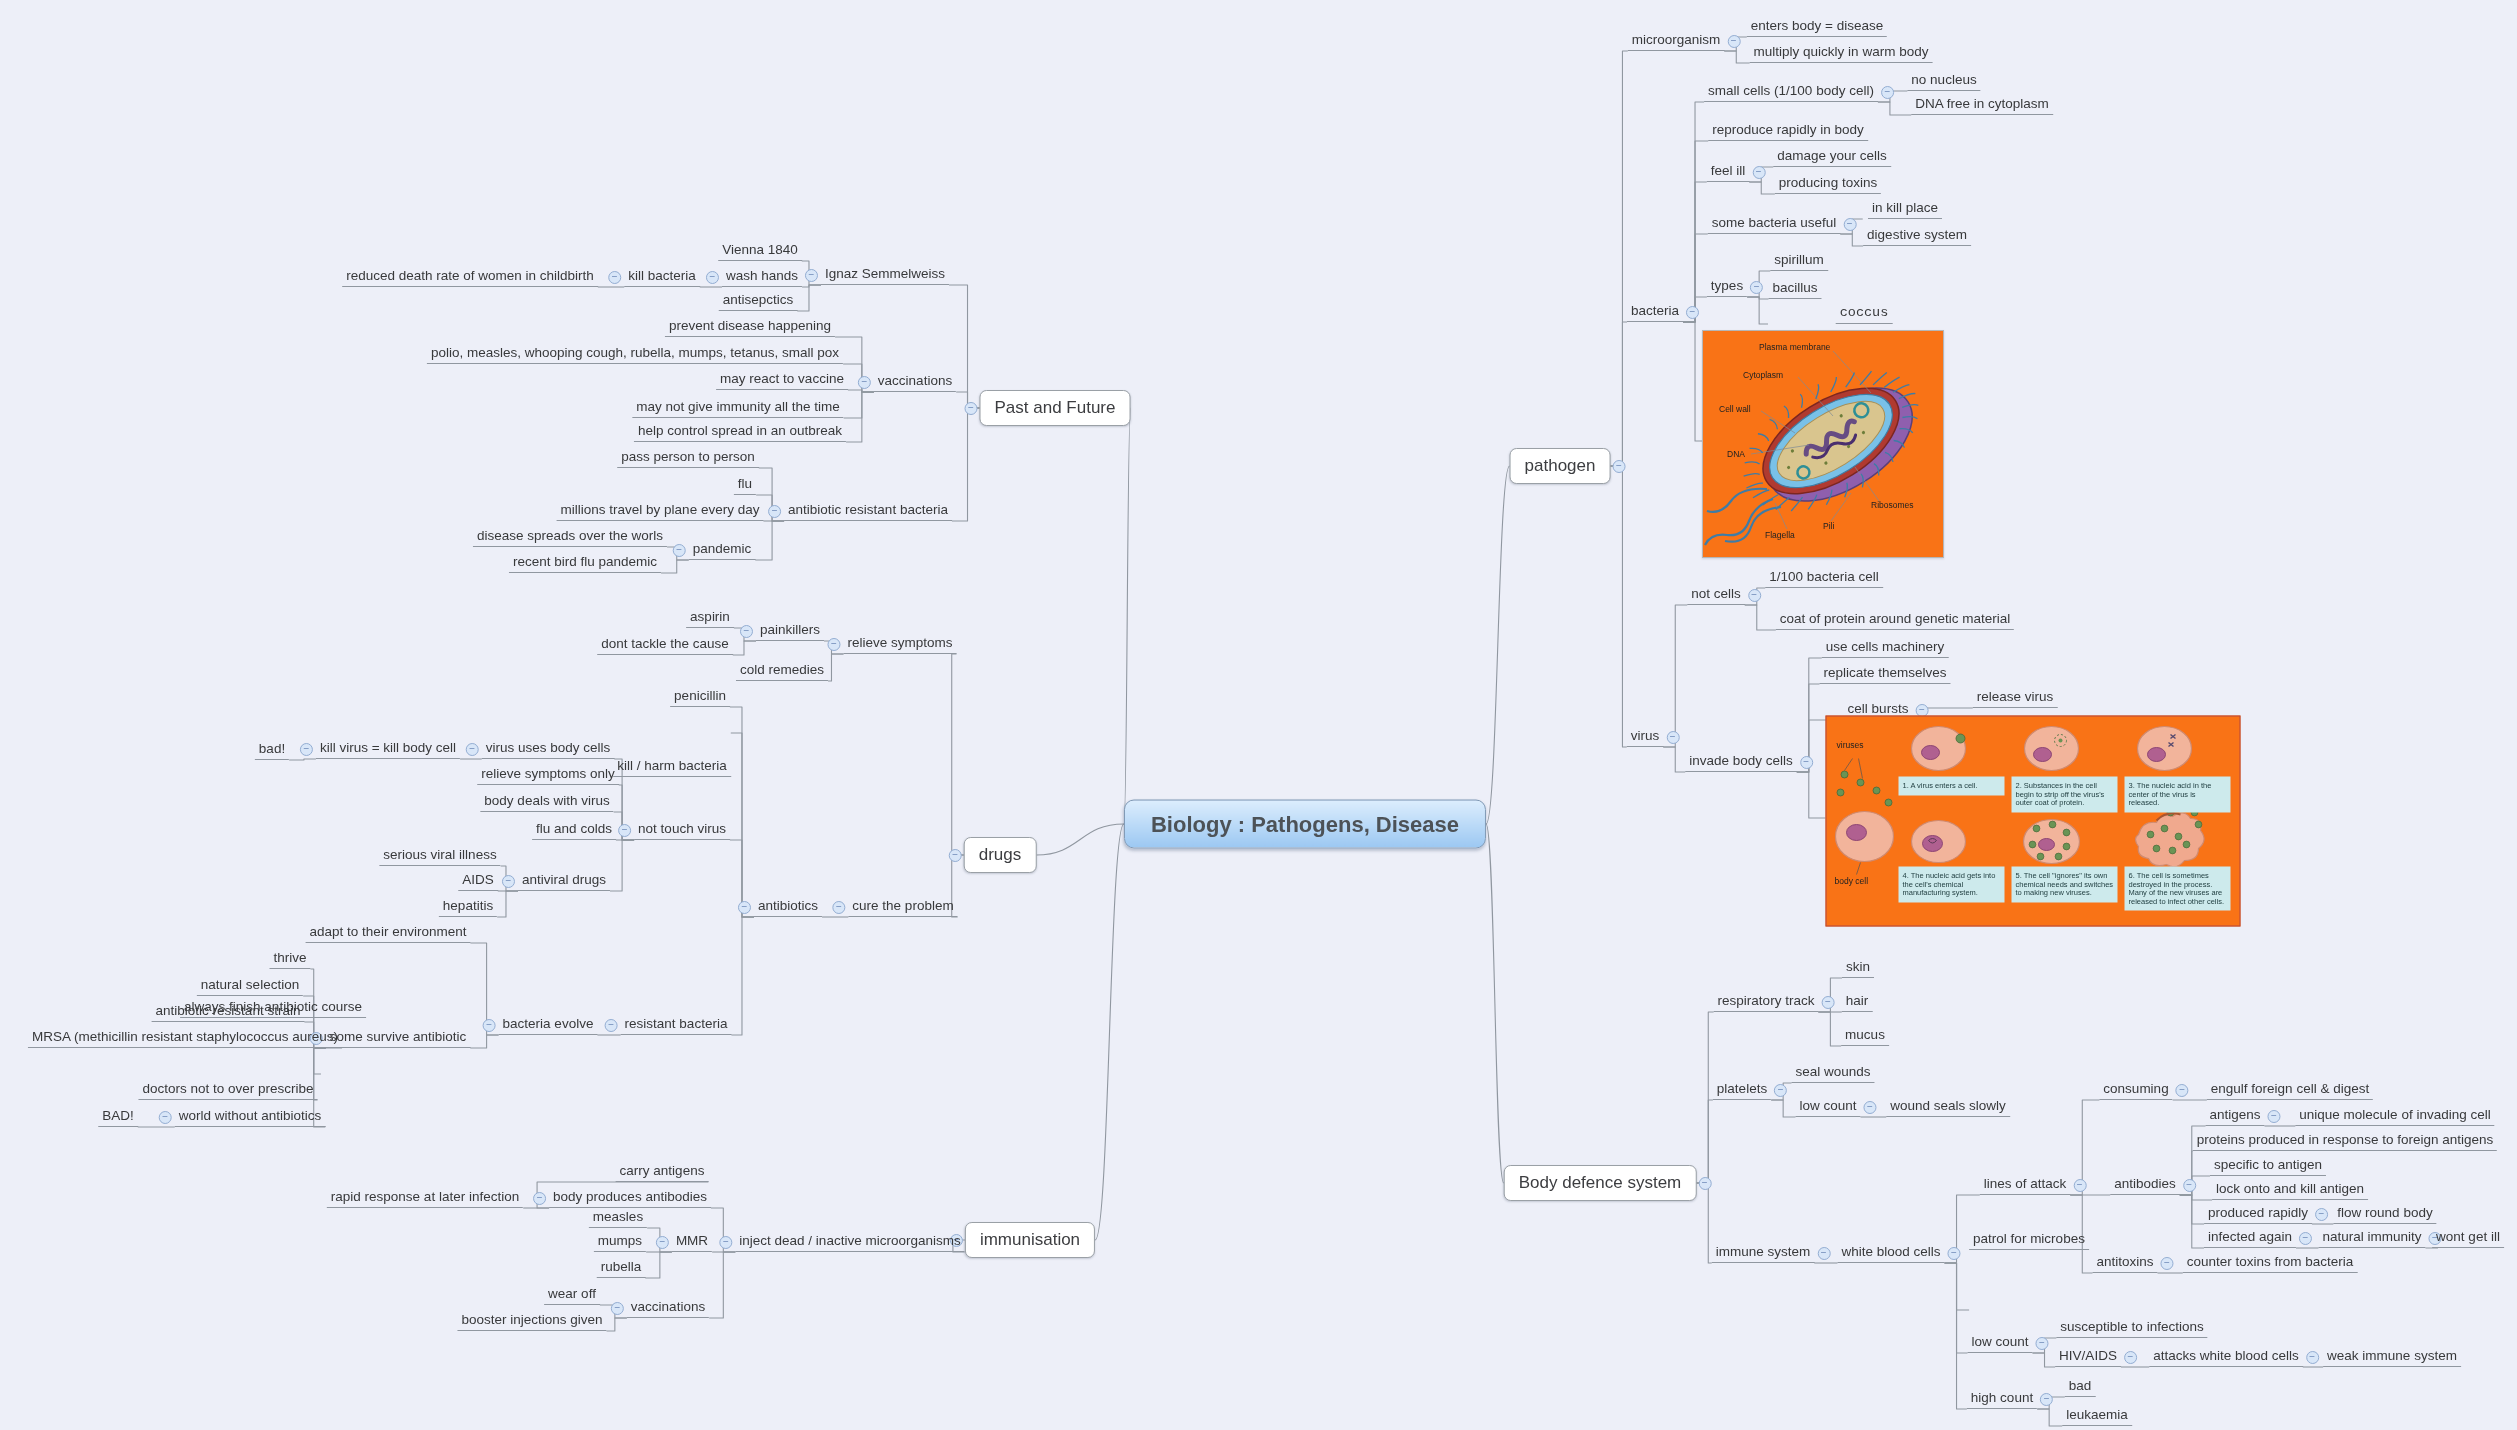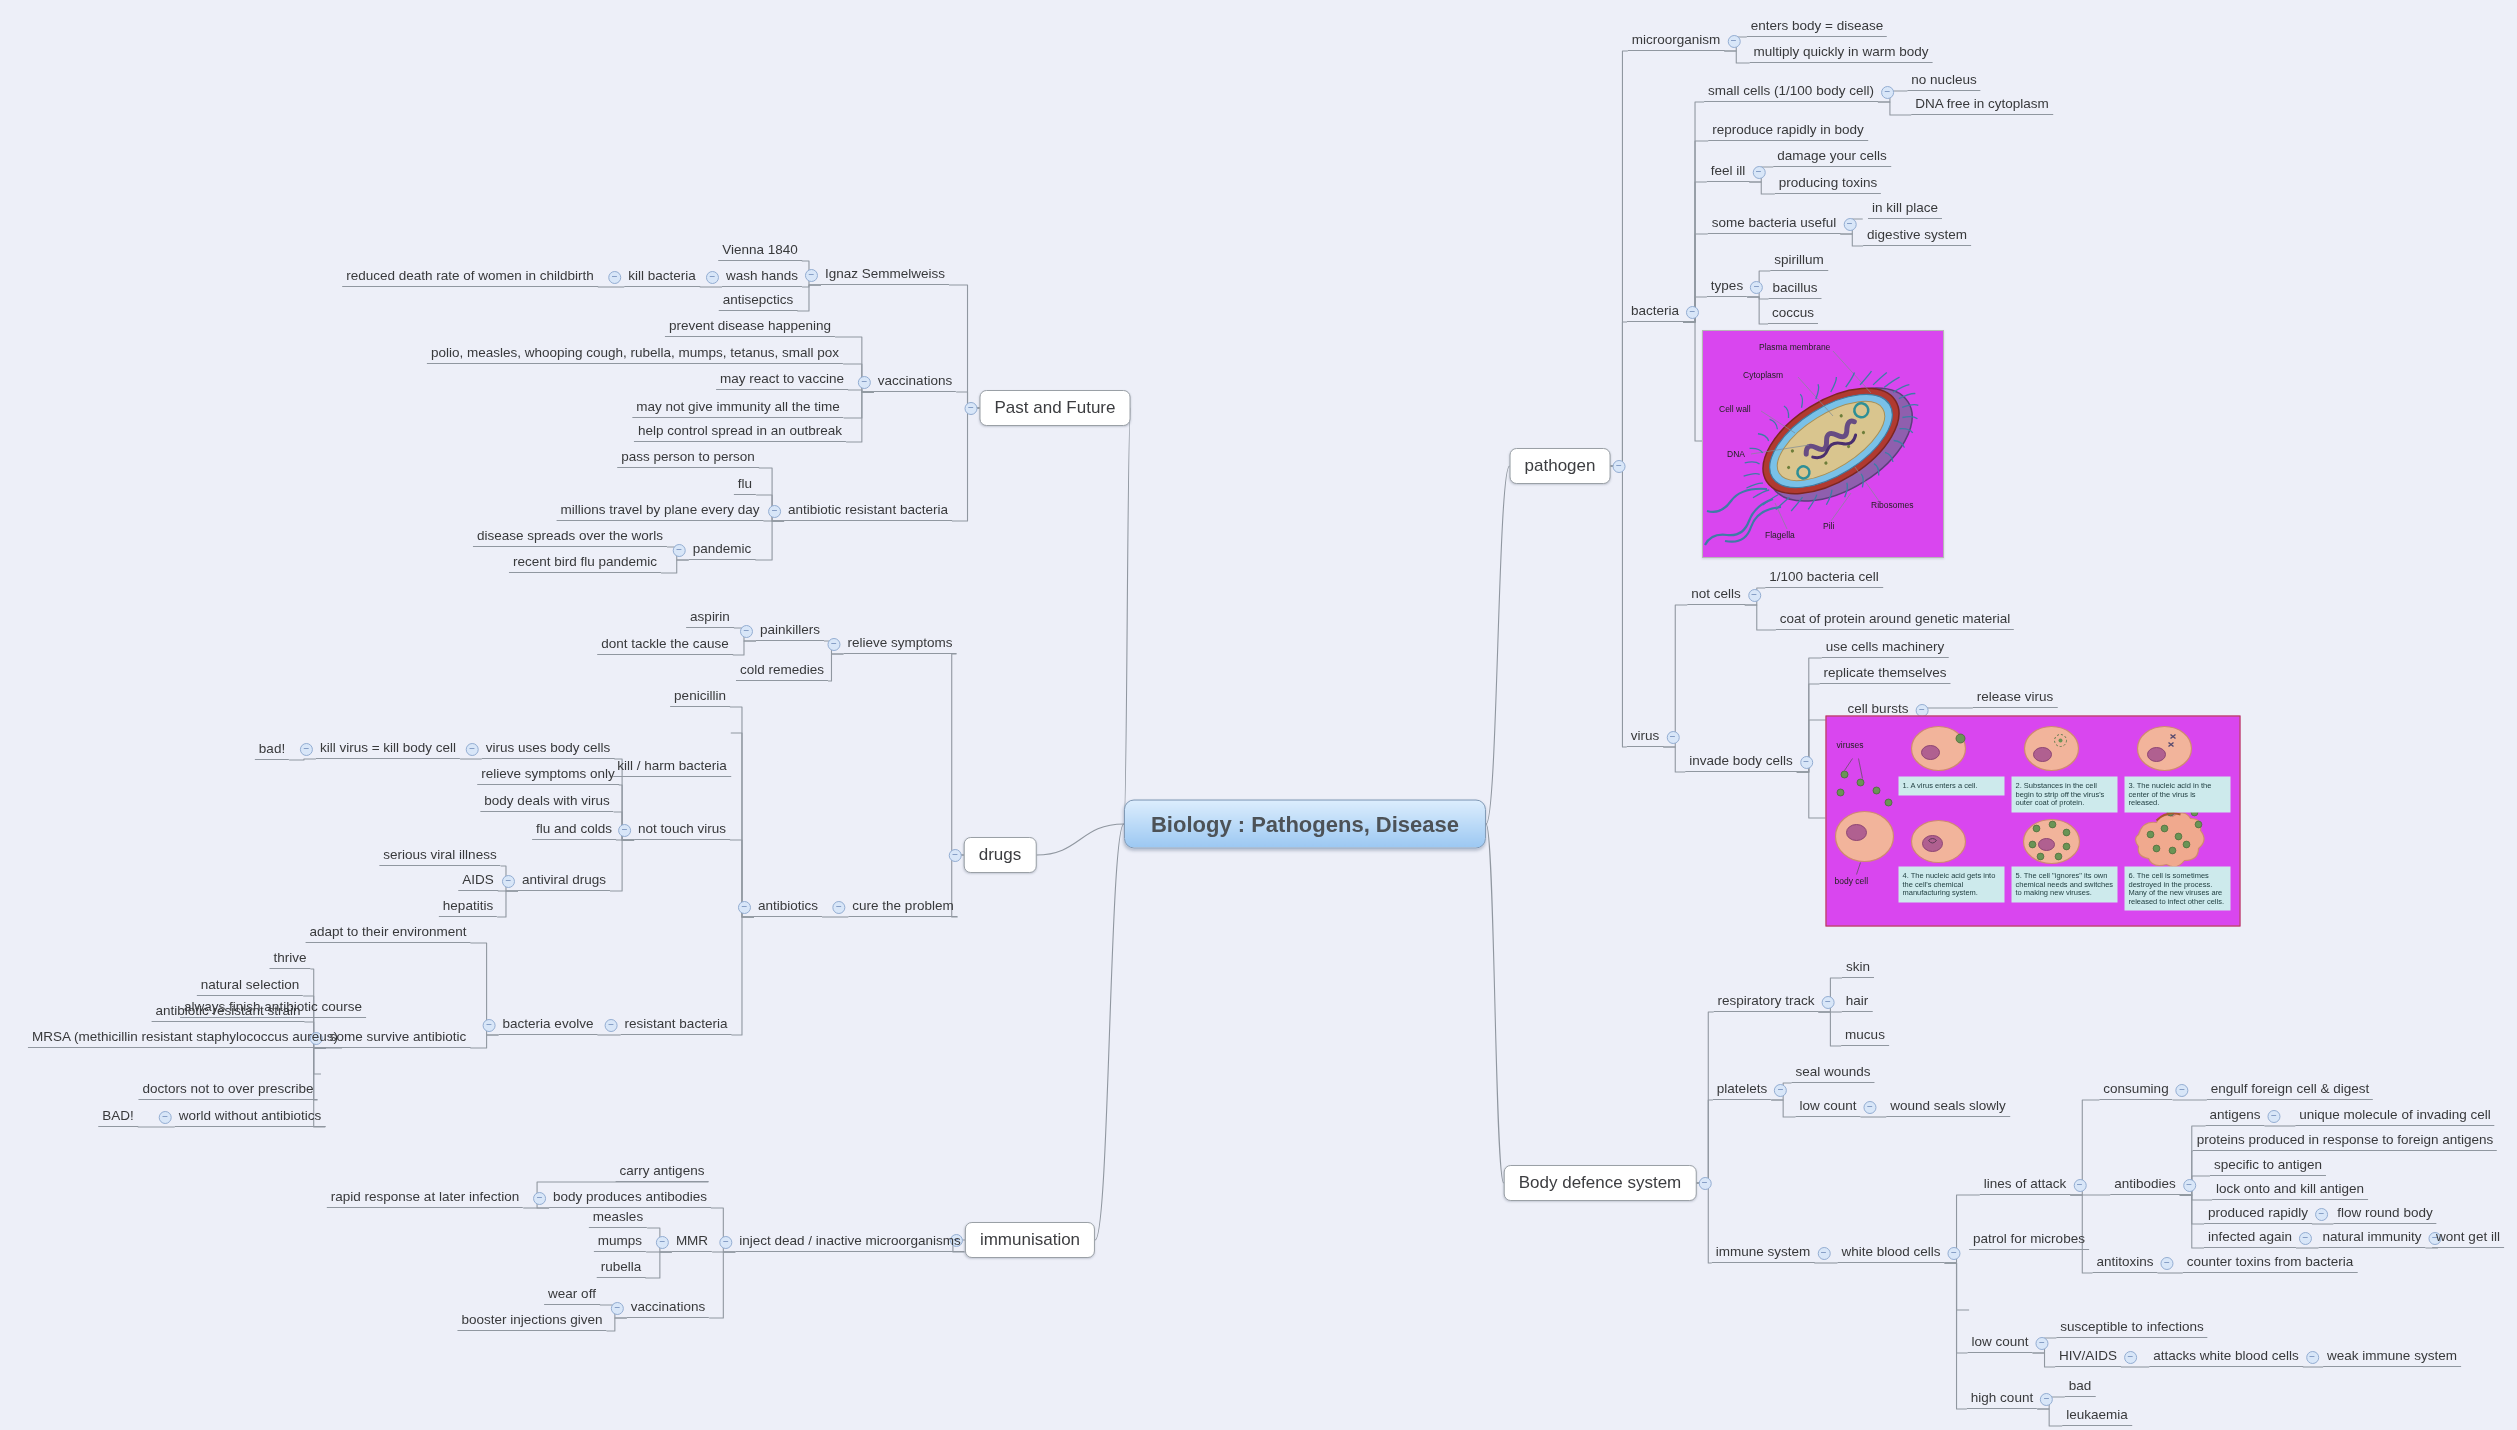--- a/index.html
+++ b/index.html
@@ -12,21 +12,21 @@
   .main{font-size:17px;line-height:20px;padding:7px 14px;background:#ffffff;border:1px solid #9aa0a6;
         border-radius:7px;box-shadow:0 1px 2px rgba(80,90,110,.25);color:#3c3d40;}
   .root{font-size:22px;line-height:25px;font-weight:bold;color:#4d5257;padding:11px 26px;
         background:linear-gradient(#dcedfd,#9cc8f2);border:1px solid #7e98b4;border-radius:10px;
         box-shadow:0 2px 3px rgba(70,90,120,.3);}
   .fig{border:none;padding:0;z-index:2;}
   .minus{position:absolute;width:11px;height:11px;border-radius:50%;background:#d8e6f8;border:1px solid #93add2;
          color:#6b85b5;font-size:10px;line-height:9px;text-align:center;z-index:3;}
   .bright{right:-16px;top:calc(50% - 6px);}
   .bleft{left:-16px;top:calc(50% - 6px);}
-  .figbox{position:relative;width:100%;height:100%;background:#d946ef;}
+  .figbox{position:relative;width:100%;height:100%;background:#f97316;}
   #tpl-figbact .figbox{border:1px solid #b6b6b6;box-shadow:0 1px 2px rgba(80,90,110,.2);}
   #tpl-figvirus .figbox{border:1.5px solid #b5473c;}
   .figlabel{position:absolute;font-size:8.5px;line-height:9px;color:#222;white-space:nowrap;}
   .vstep{position:absolute;font-size:7.5px;line-height:8.6px;color:#1d3b3d;background:#cdeaec;
          padding:5px 4px;width:98px;white-space:normal;}
 </style>
 </head>
 <body>
 
 <div id="stage">
@@ -176,21 +176,21 @@
     <div class="node topic" style="left: 1788px; top: 131px;">reproduce rapidly in body</div>
     <div class="node topic" style="left: 1728px; top: 172px;">feel ill<span class="minus bright">−</span></div>
     <div class="node topic" style="left: 1832px; top: 157px;">damage your cells</div>
     <div class="node topic" style="left: 1828px; top: 184px;">producing toxins</div>
     <div class="node topic" style="left: 1774px; top: 224px;">some bacteria useful<span class="minus bright">−</span></div>
     <div class="node topic" style="left: 1905px; top: 209px;">in kill place</div>
     <div class="node topic" style="left: 1917px; top: 236px;">digestive system</div>
     <div class="node topic" style="left: 1727px; top: 287px;">types<span class="minus bright">−</span></div>
     <div class="node topic" style="left: 1799px; top: 261px;">spirillum</div>
     <div class="node topic" style="left: 1795px; top: 289px;">bacillus</div>
-    <div class="node topic" style="left: 1793px; top: 314px;">coccus</div>
+    <div class="node topic" style="left: 1864px; top: 314px; font-family: Liberation Mono, monospace;">coccus</div>
     <div class="node figure fig" style="left: 1822px; top: 441px; width: 240px; height: 222px;">
       <div id="tpl-figbact">
     <div class="figbox">
       <svg id="bact-svg" width="240" height="222" viewBox="0 0 240 222">
         <g transform="rotate(-32 128 110)">
           <ellipse cx="134" cy="118" rx="80" ry="44" fill="#8f5fae" stroke="#5a3f7a" stroke-width="1.5"></ellipse>
           <ellipse cx="128" cy="110" rx="76" ry="40" fill="#b03a30" stroke="#7c2620" stroke-width="1.5"></ellipse>
           <ellipse cx="128" cy="110" rx="69" ry="34" fill="#79c1e8" stroke="#3f7ca3" stroke-width="1.2"></ellipse>
           <ellipse cx="128" cy="110" rx="61" ry="27" fill="#d9c58e" stroke="#a98f54" stroke-width="1"></ellipse>
           <path d="M100 108 q6 -10 12 0 q6 10 12 0 q6 -10 12 0 q6 10 12 0 q6 -8 10 -2" fill="none" stroke="#5a3e82" stroke-width="5" stroke-linecap="round" opacity="0.9"></path>

